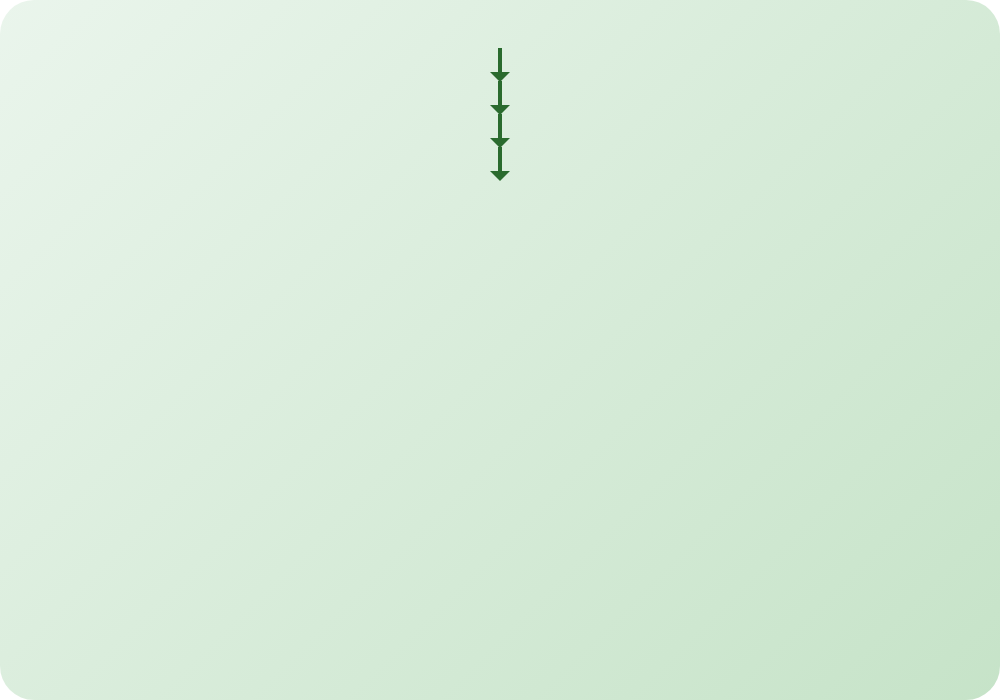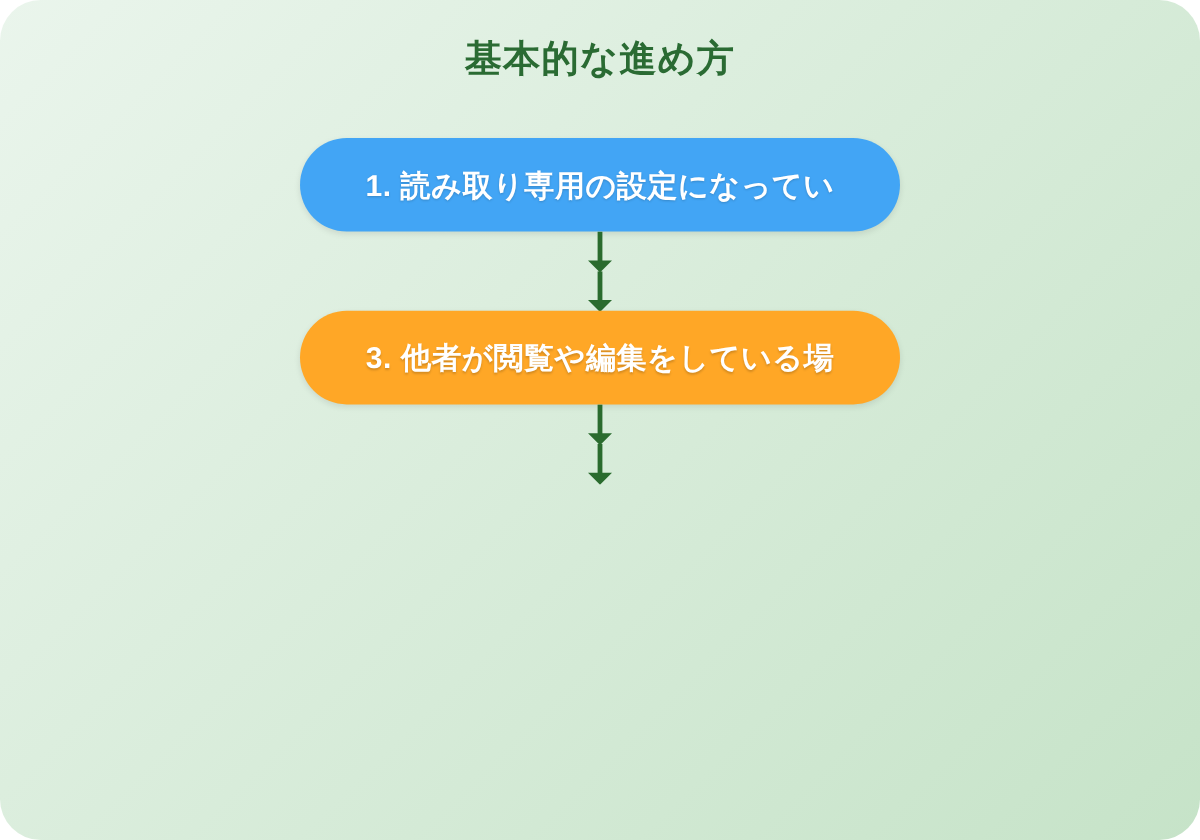--- a/index.html
+++ b/index.html
@@ -57,42 +57,39 @@
     justify-content: center;
   }
   .arrow svg {
     display: block;
   }
 </style>
 </head>
 <body>
 
 <div class="canvas" style="background: linear-gradient(135deg, rgb(234, 245, 236) 0%, rgb(198, 227, 200) 100%);">
-  <div class="title" style="color: rgb(42, 107, 51);">基本的な進め方</div>
 
   <div class="steps">
 
-    <div class="step" style="background: rgb(66, 165, 245);">1. 読み取り専用の設定になってい</div>
 
     <div class="arrow">
       <svg width="26" height="34" viewBox="0 0 26 34" aria-hidden="true" style="color: rgb(42, 107, 46);">
         <rect x="11" y="0" width="4" height="26" fill="currentColor"></rect>
         <polygon points="3,24 23,24 13,34" fill="currentColor"></polygon>
       </svg>
     </div>
 
 
     <div class="arrow">
       <svg width="26" height="34" viewBox="0 0 26 34" aria-hidden="true" style="color: rgb(42, 107, 46);">
         <rect x="11" y="0" width="4" height="26" fill="currentColor"></rect>
         <polygon points="3,24 23,24 13,34" fill="currentColor"></polygon>
       </svg>
     </div>
 
-    <div class="step" style="background: rgb(255, 167, 38);">3. 他者が閲覧や編集をしている場</div>
 
     <div class="arrow">
       <svg width="26" height="34" viewBox="0 0 26 34" aria-hidden="true" style="color: rgb(42, 107, 46);">
         <rect x="11" y="0" width="4" height="26" fill="currentColor"></rect>
         <polygon points="3,24 23,24 13,34" fill="currentColor"></polygon>
       </svg>
     </div>
 
 
     <div class="arrow">

